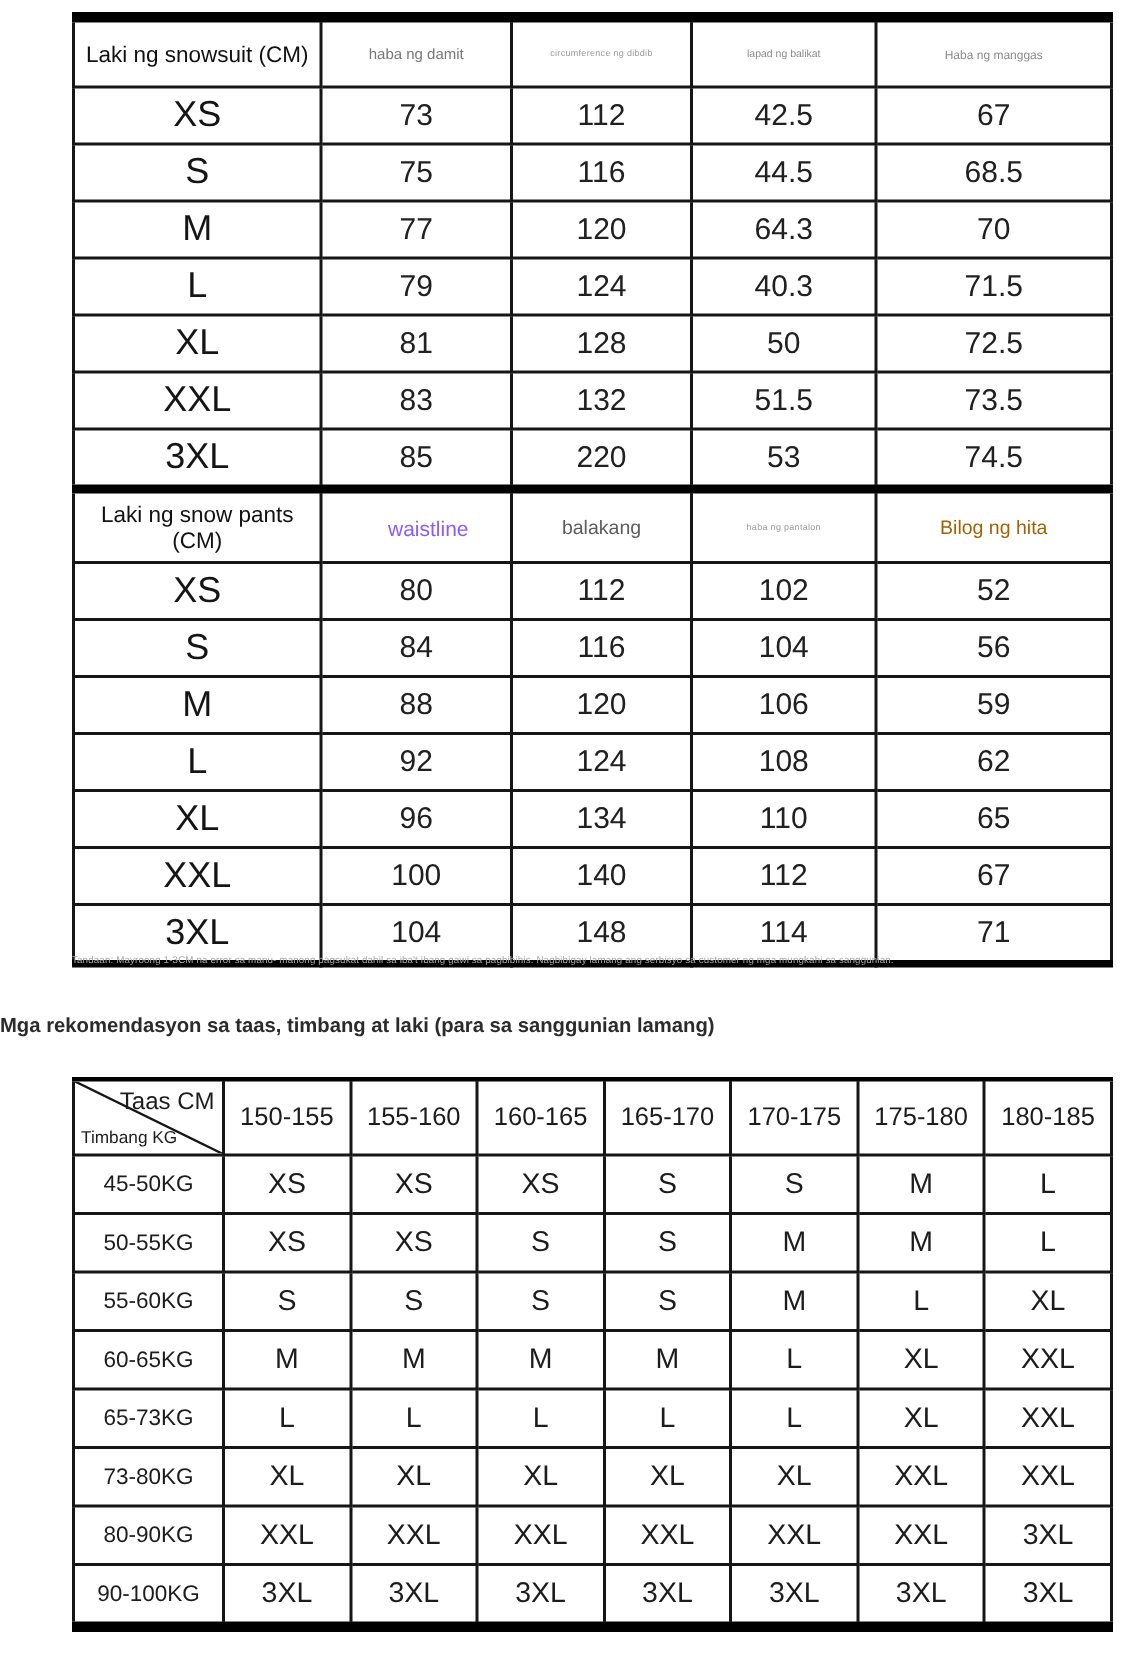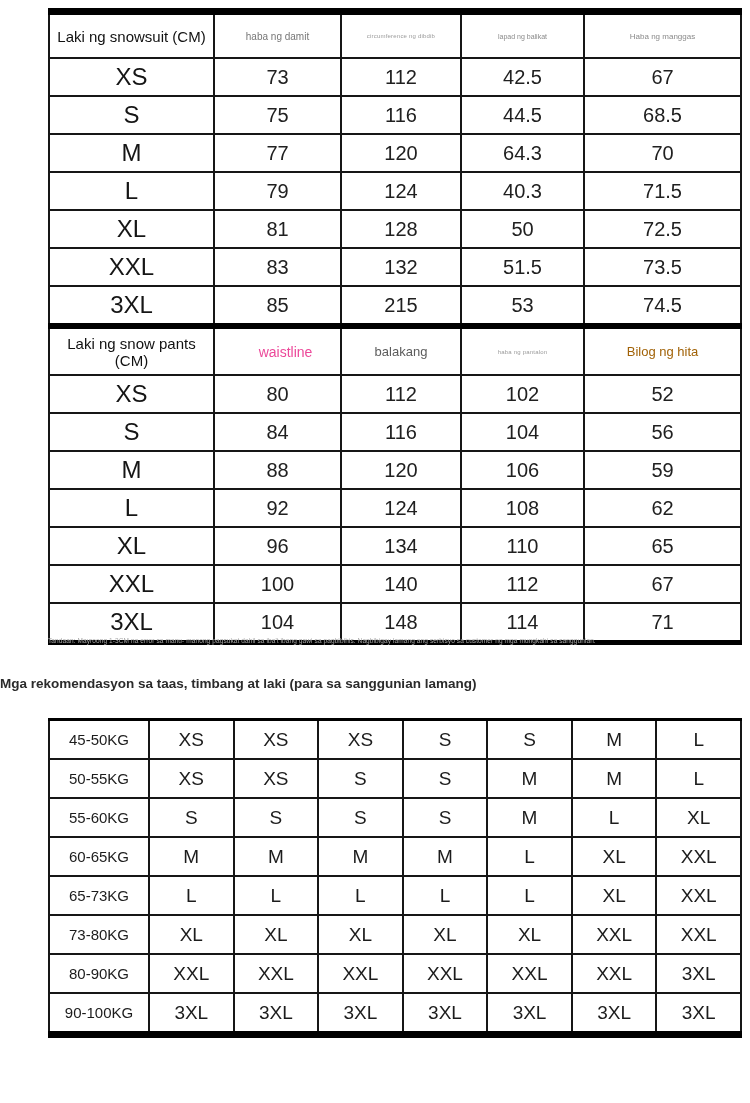--- a/index.html
+++ b/index.html
@@ -15,21 +15,21 @@
   .t-suit{border-top:7px solid #000;border-bottom:3px solid #000;}
   .t-pants{border-top:3px solid #000;border-bottom:5px solid #000;}
   .t-suit .head td{height:42px;}
   .t-pants .head td{height:45px;}
   .t-suit td,.t-pants td{height:36px;}
   .tbl-title{font-size:15px;font-weight:500;color:#111;}
   .ch-md{font-size:10px;color:#777;}
   .ch-tiny{font-size:6px;color:#9a9a9a;letter-spacing:.2px;}
   .ch-sm{font-size:7px;color:#8a8a8a;}
   .ch-sm2{font-size:8px;color:#8a8a8a;}
-  .ch-w{font-size:14px;color:#ec4899;padding-left:16px;}
+  .ch-w{font-size:14px;color:#8b5cf6;padding-left:16px;}
   .ch-b{font-size:13px;color:#5c5c5c;}
   .ch-h{font-size:13px;color:#a16207;}
   .size{font-size:24px;color:#151515;}
   .num{font-size:20px;color:#202020;}
 
   
   .note{position:absolute;left:48px;top:630px;font-size:6.5px;color:#a9a9a9;
         white-space:nowrap;letter-spacing:.1px;}
 
   
@@ -107,21 +107,21 @@
       <tr>
         <td class="size">XXL</td>
         <td class="num">83</td>
         <td class="num">132</td>
         <td class="num">51.5</td>
         <td class="num">73.5</td>
       </tr>
       <tr>
         <td class="size">3XL</td>
         <td class="num">85</td>
-        <td class="num">215</td>
+        <td class="num">220</td>
         <td class="num">53</td>
         <td class="num">74.5</td>
       </tr>
     </tbody>
       </table>
 
     <table class="t-pants">
       <colgroup>
           <col style="width:165px">
           <col style="width:127px">
@@ -199,20 +199,36 @@
         <col style="width:100px">
         <col>
         <col>
         <col>
         <col>
         <col>
         <col>
         <col>
       </colgroup>
     <tbody>
+        <tr class="head">
+      <td class="corner">
+        <svg viewBox="0 0 100 48" preserveAspectRatio="none">
+              <line x1="0" y1="0" x2="100" y2="48" stroke="#161616" stroke-width="1.6"></line>
+            </svg>
+        <span class="corner-top">Taas CM</span>
+        <span class="corner-bottom">Timbang KG</span>
+      </td>
+      <td class="hh">150-155</td>
+      <td class="hh">155-160</td>
+      <td class="hh">160-165</td>
+      <td class="hh">165-170</td>
+      <td class="hh">170-175</td>
+      <td class="hh">175-180</td>
+      <td class="hh">180-185</td>
+    </tr>
     <tr>
       <td class="wt">45-50KG</td>
       <td class="sz">XS</td>
       <td class="sz">XS</td>
       <td class="sz">XS</td>
       <td class="sz">S</td>
       <td class="sz">S</td>
       <td class="sz">M</td>
       <td class="sz">L</td>
     </tr>

